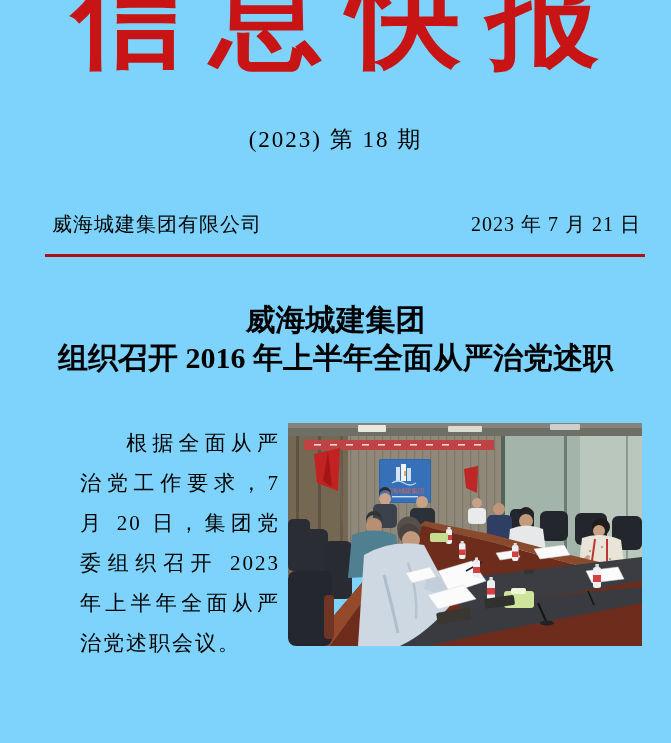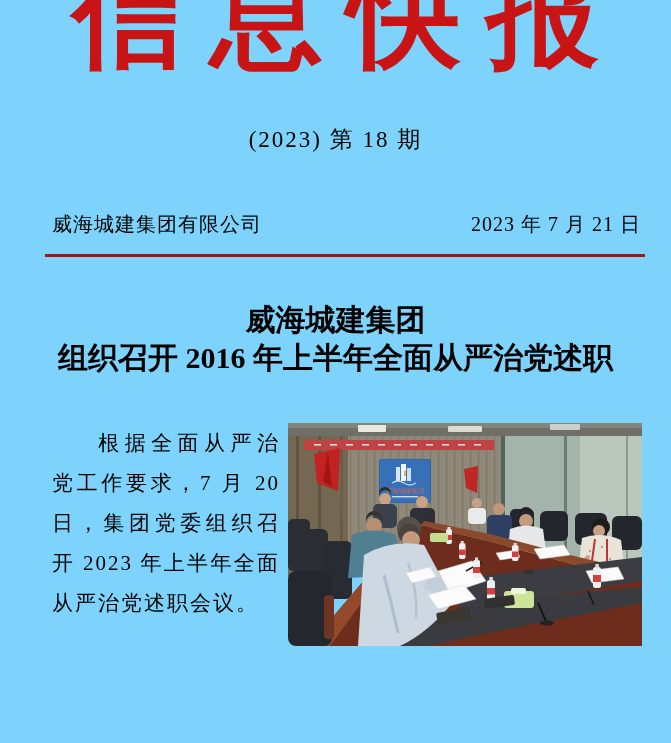--- a/index.html
+++ b/index.html
@@ -57,21 +57,21 @@
     letter-spacing: 1px;
   }
   .article-title {
     margin-top: 44px;
     text-align: center;
     font-weight: bold;
     font-size: 30px;
     line-height: 38px;
   }
   .content {
-    margin: 46px 29px 0 52px;
+    margin: 46px 29px 0 80px;
   }
   .photo-figure {
     float: right;
     width: 354px;
     height: 223px;
     margin: 0 0 0 8px;
   }
   .photo-figure svg { display: block; }
   .body-text {
     font-size: 21px;

